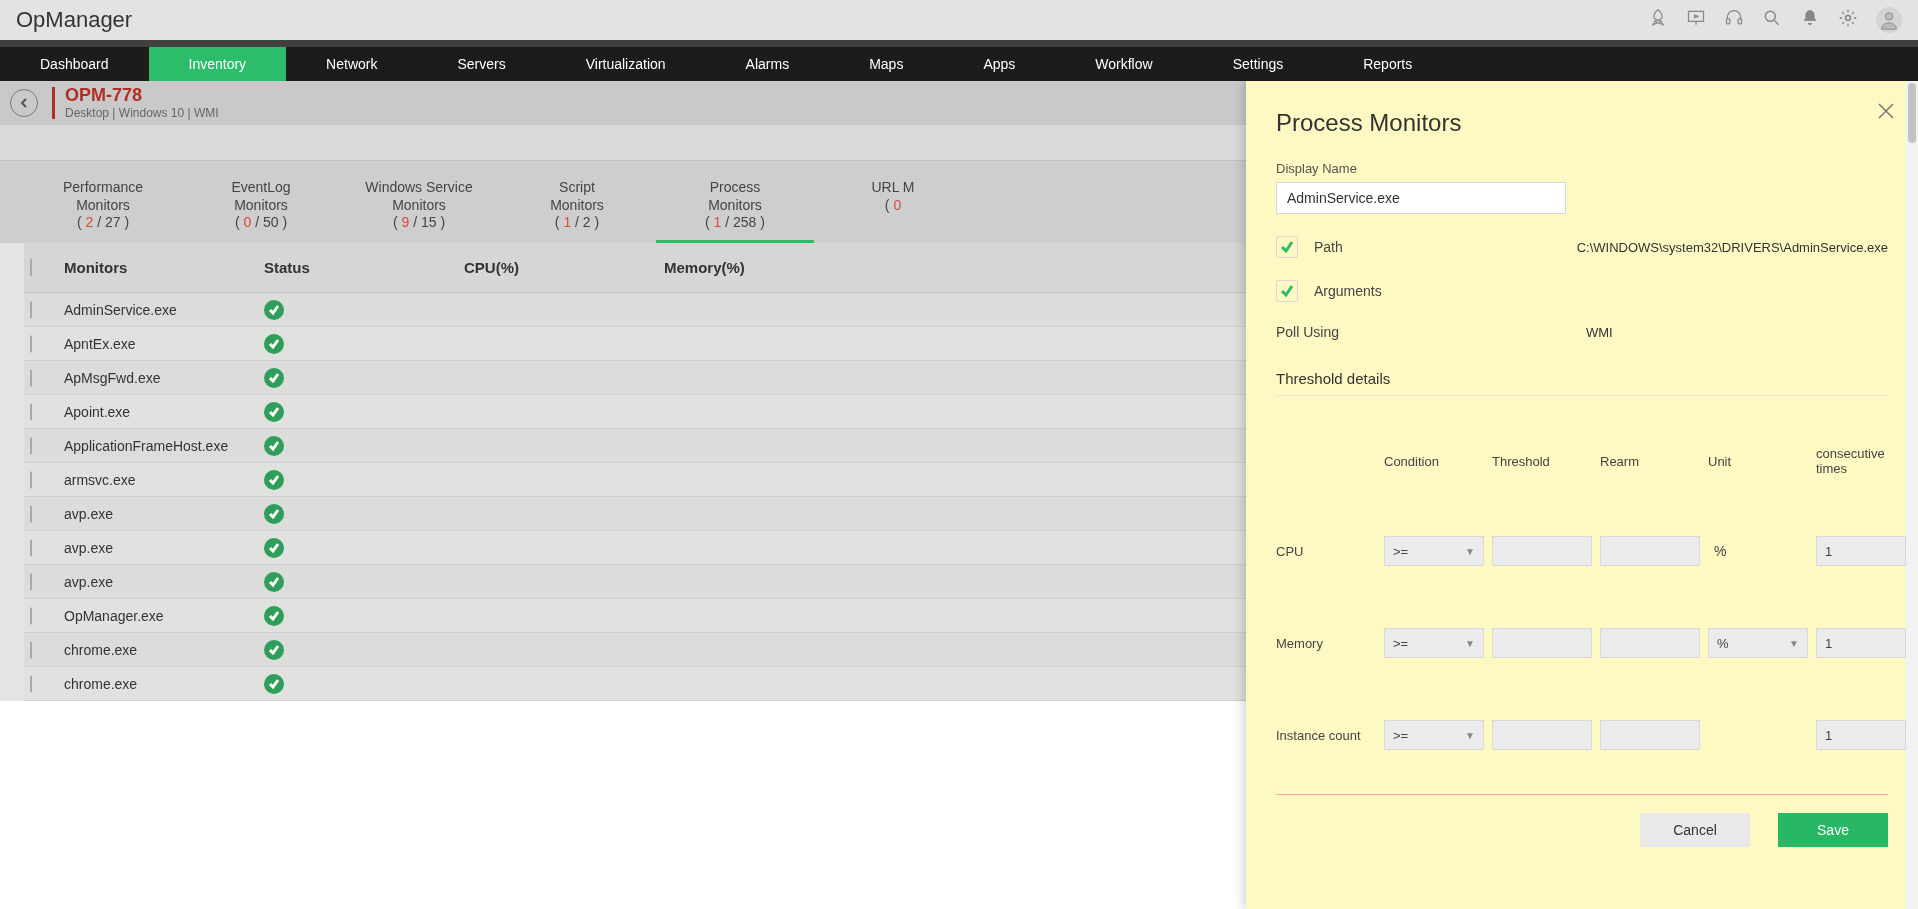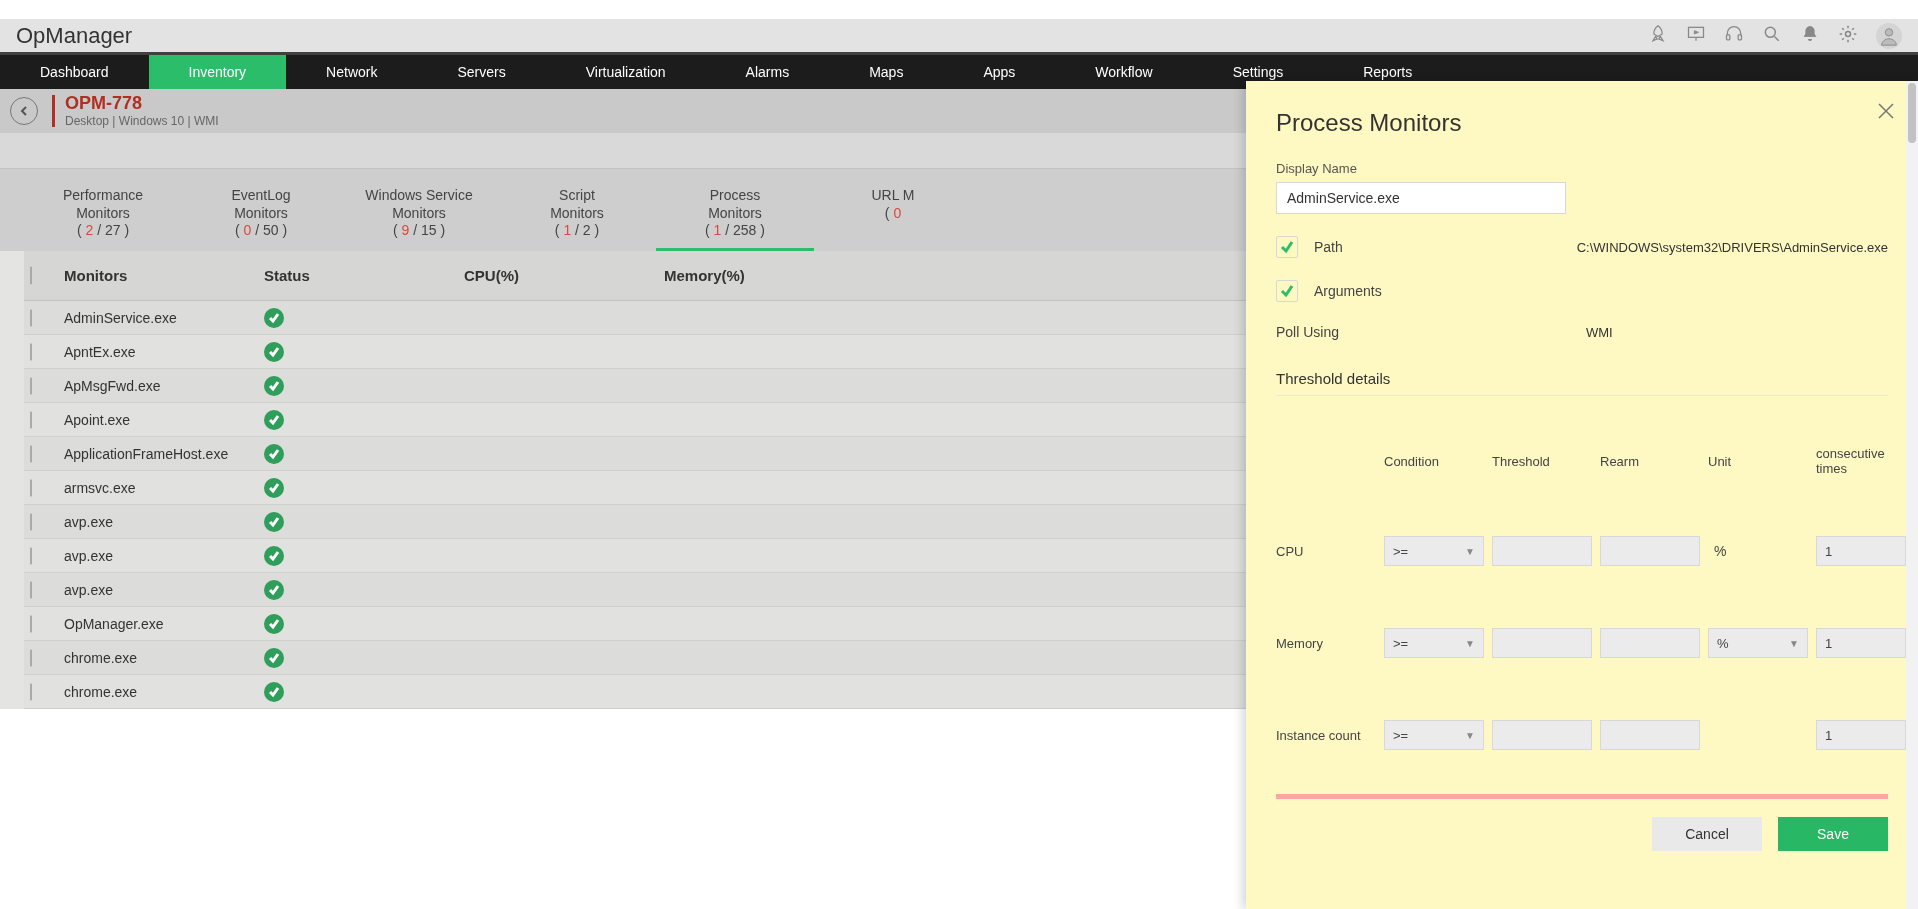--- a/index.html
+++ b/index.html
@@ -14,21 +14,21 @@
     --border:#d8d8d8;
     --row:#e4e4e2;
     --row2:#e9e9e7;
     --pill:#c8c8c8;
     --red:#d84a3b;
   }
   *{box-sizing:border-box;font-family:"Segoe UI",Arial,sans-serif;}
   body{margin:0;background:#fff;color:var(--text);overflow:hidden;}
 
   
-  .topbar{height:36px;background:var(--topbar);display:flex;align-items:center;justify-content:space-between;padding:0 16px;border-bottom:3px solid #404040;margin-top:19px;}
+  .topbar{height:47px;background:var(--topbar);display:flex;align-items:center;justify-content:space-between;padding:0 16px;border-bottom:7px solid #404040;}
   .brand{font-size:22px;color:#333;font-weight:400;}
   .topicons{display:flex;align-items:center;gap:18px;color:#888;}
   .topicons svg{width:20px;height:20px;fill:#888; stroke:#888;}
   .avatar{width:26px;height:26px;border-radius:50%;background:#d4d4d4;display:flex;align-items:center;justify-content:center;}
   .avatar svg{width:22px;height:22px;fill:#bbb;}
 
   
   .nav{height:34px;background:var(--nav);display:flex;align-items:stretch;}
   .nav-item{color:#fff;font-size:14px;display:flex;align-items:center;padding:0 40px;cursor:pointer;}
   .nav-item.active{background:var(--nav-active);}
@@ -85,21 +85,21 @@
 
   .sect{font-size:15px;color:#333;margin:30px 0 12px;font-weight:500;border-bottom:1px solid #e7e7e7;padding-bottom:8px;}
   .thresh-head,.thresh-row{display:grid;grid-template-columns:100px 100px 100px 100px 100px 90px;gap:8px;align-items:center;font-size:13px;color:#444;margin-top:42px;}
   .thresh-head{padding:8px 0;}
   .thresh-row{padding:10px 0;}
   .sel,.mini{height:30px;border:1px solid var(--border);background:#ebebeb;padding:0 8px;font-size:13px;color:#444;display:flex;align-items:center;justify-content:space-between;}
   .sel .arr{font-size:10px;color:#888;}
   .mini{background:#ebebeb;}
   .unit-plain{font-size:14px;color:#444;padding-left:6px;}
 
-  .footer{display:flex;justify-content:flex-end;gap:16px;margin-top:34px;border-top:5px solid #fca5a5;padding-top:18px;}
+  .footer{display:flex;justify-content:flex-end;gap:28px;margin-top:34px;border-top:1px solid #fca5a5;padding-top:18px;}
   .btn{height:34px;min-width:110px;display:flex;align-items:center;justify-content:center;font-size:14px;cursor:pointer;}
   .btn-cancel{background:#e9e9e9;color:#333;}
   .btn-save{background:#27b765;color:#fff;}
 </style>
 </head>
 <body>
 
 <div class="topbar">
   <div class="brand">OpManager</div>
   <div class="topicons">

